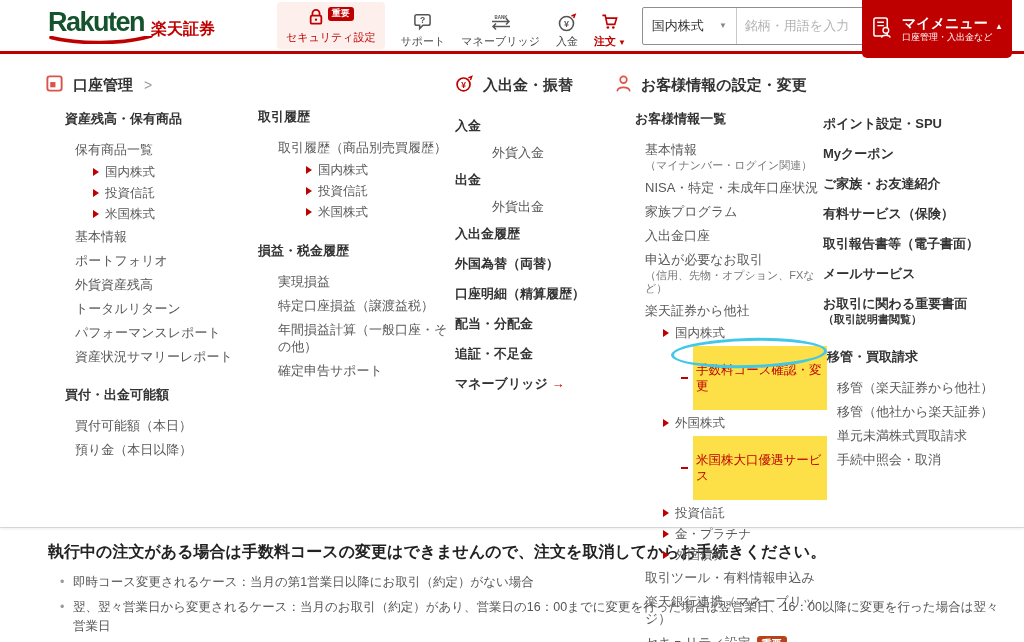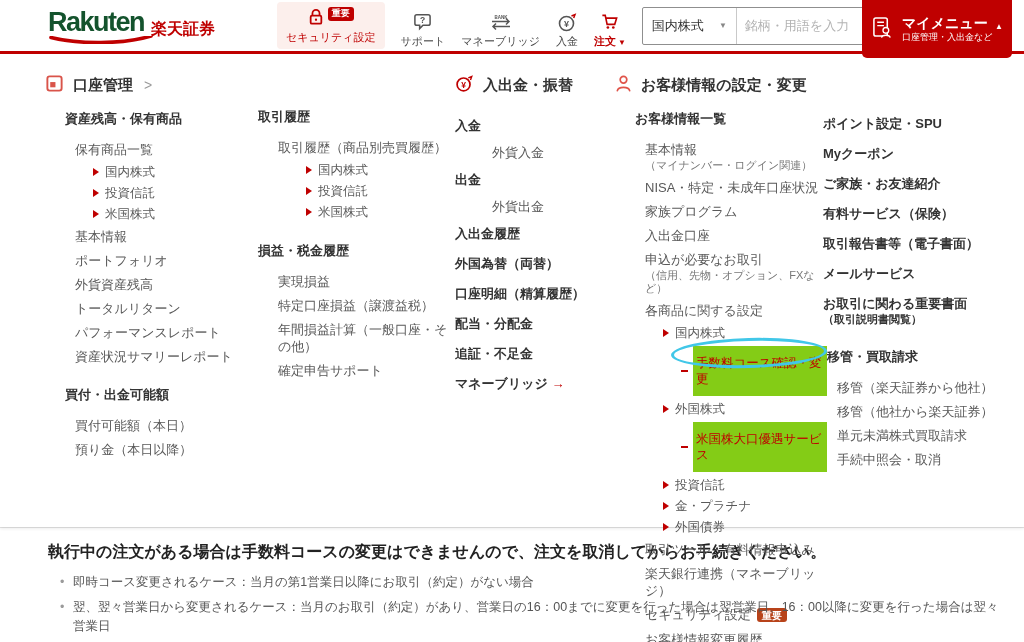--- a/index.html
+++ b/index.html
@@ -48,21 +48,21 @@
   .sec-head { display:flex; align-items:center; gap:9px; font-size:15px; font-weight:bold; color:#333; padding-top:20px; margin-bottom:14px; }
   .sec-head .chev { color:#9a9a9a; font-size:14px; font-weight:normal; margin-left:2px; }
 
   .g-title { font-size:13px; font-weight:bold; color:#333; margin:13px 0 9px; }
   .mi { font-size:13px; color:#595959; padding:3.5px 0; line-height:17px; }
   .mi.bold { font-weight:bold; color:#333; padding:6px 0; }
   .mi .note { display:block; font-size:11px; color:#777; font-weight:normal; line-height:13px; margin-top:1px; }
   .tri-row { display:flex; align-items:center; font-size:12.5px; color:#595959; padding:2.5px 0; line-height:16px; }
   .tri-icon { width:0; height:0; border-left:6px solid #bf0000; border-top:4px solid transparent; border-bottom:4px solid transparent; margin-right:6px; flex:none; }
   .dash-icon { width:7px; height:2px; background:#bf0000; margin-right:5px; flex:none; }
-  .redlink { color:#bf0000; background:#84cc16; padding:9px 3px; }
+  .redlink { color:#bf0000; background:#fde047; padding:16px 3px; }
 
   .lvl1 { padding-left:20px; }
   .lvl2 { padding-left:30px; }
   .lvl3 { padding-left:48px; }
   .lvl4 { padding-left:66px; }
   .col3 .lvl1 { padding-left:25px; }
   .col3 .lvl2 { padding-left:37px; }
   .col5 .lvl0 { padding-left:4px; }
   .col5 .lvl1 { padding-left:14px; }
   .col2 .first, .col5 .first { margin-top:54px; }
@@ -278,21 +278,21 @@
           </svg>
       </span>
       <span data-interactable="false">お客様情報の設定・変更</span>
     </div>
     <div class="g-title lvl1" style="margin-top:6px;" data-interactable="false">お客様情報一覧</div>
     <div class="mi lvl2" data-interactable="true"><span data-interactable="false">基本情報</span><span class="note" data-interactable="false">（マイナンバー・ログイン関連）</span></div>
     <div class="mi lvl2" data-interactable="true">NISA・特定・未成年口座状況</div>
     <div class="mi lvl2" data-interactable="true">家族プログラム</div>
     <div class="mi lvl2" data-interactable="true">入出金口座</div>
     <div class="mi lvl2" data-interactable="true"><span data-interactable="false">申込が必要なお取引</span><span class="note" data-interactable="false">（信用、先物・オプション、FXなど）</span></div>
-    <div class="mi lvl2" data-interactable="true">各商品に関する設定</div>
+    <div class="mi lvl2" data-interactable="true">楽天証券から他社</div>
     <div class="tri-row lvl3" data-interactable="true">
         <span class="tri-icon" data-interactable="false"></span>
         <span data-interactable="false">国内株式</span>
       </div>
     <div class="tri-row lvl4 fee-row" data-interactable="true">
       <span class="dash-icon" data-interactable="false"></span>
       <span class="redlink" data-interactable="true">手数料コース確認・変更</span>
       <span class="annot" data-interactable="false"></span>
     </div>
     <div class="tri-row lvl3" data-interactable="true">

